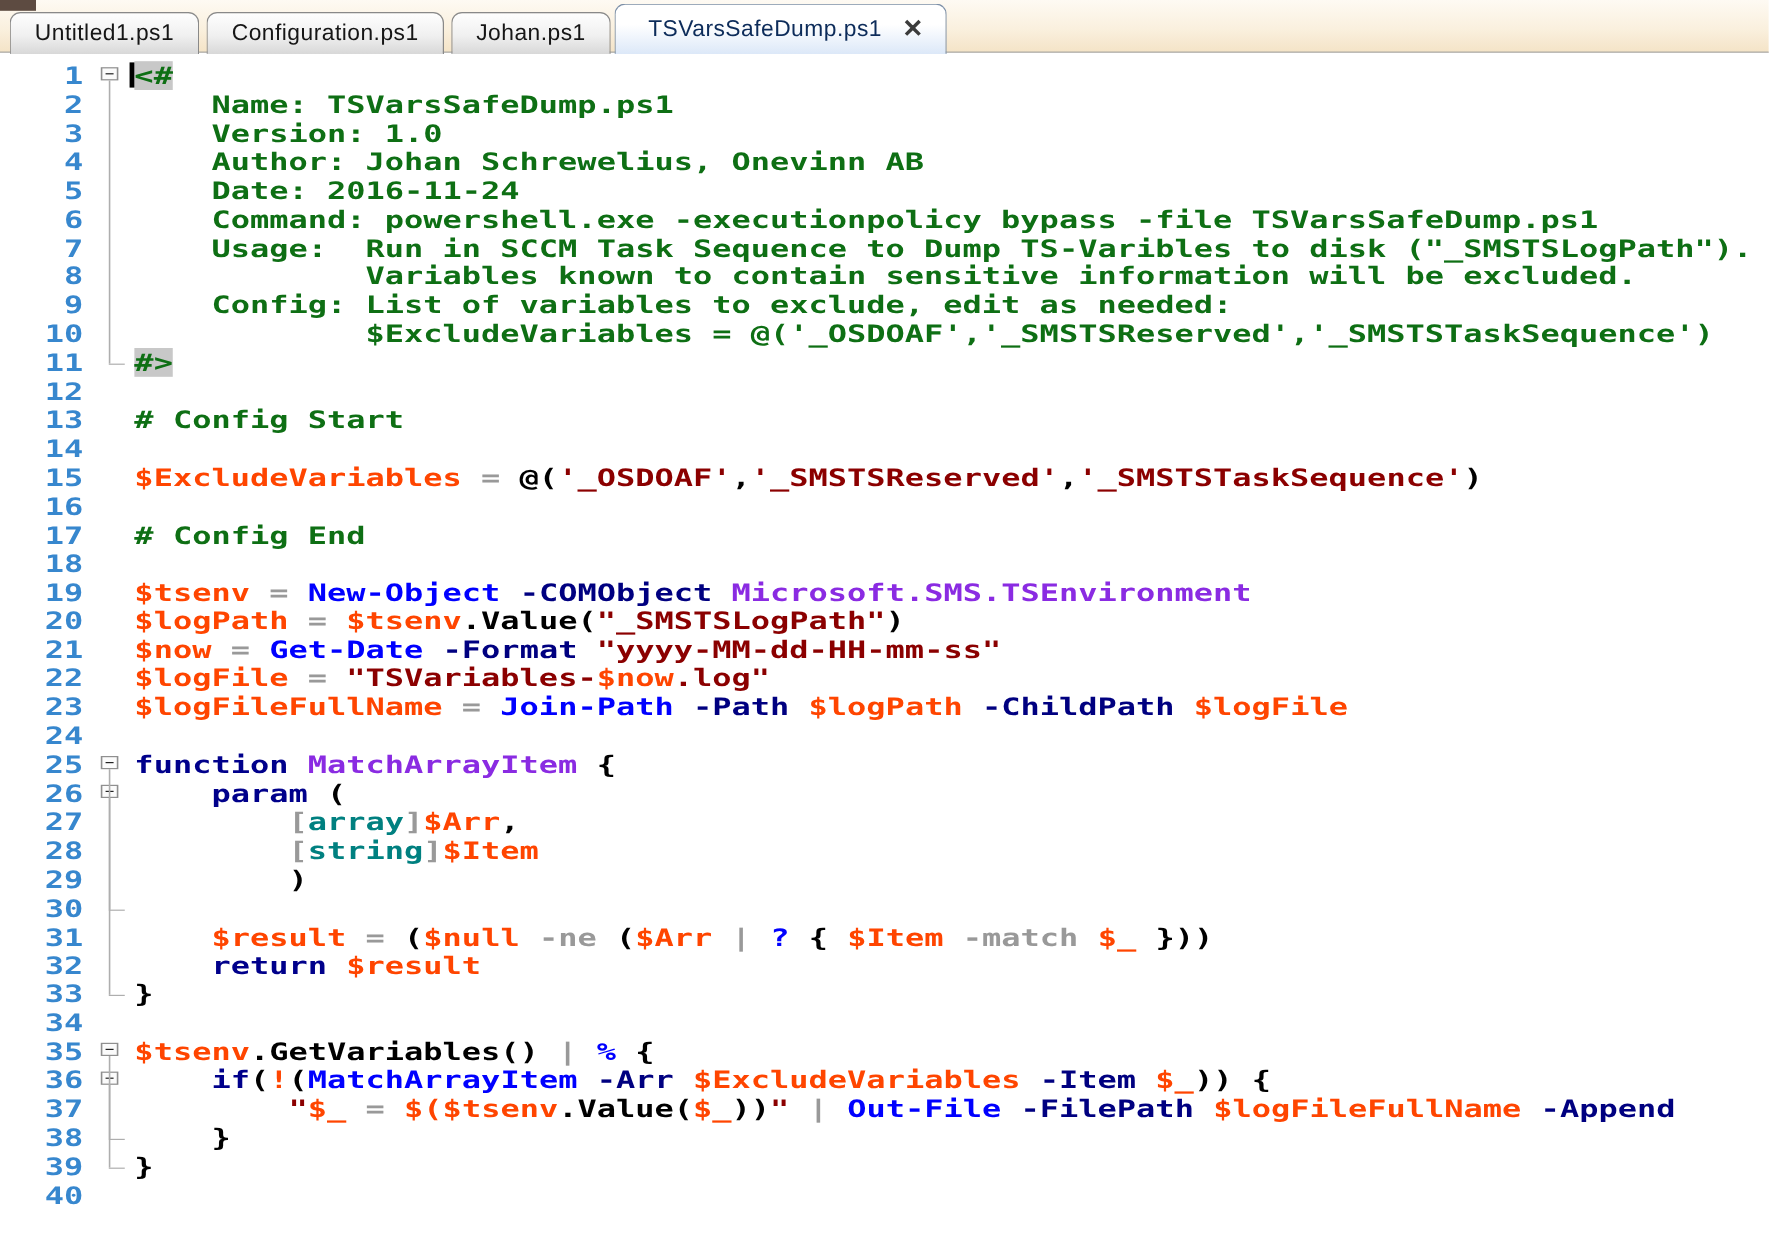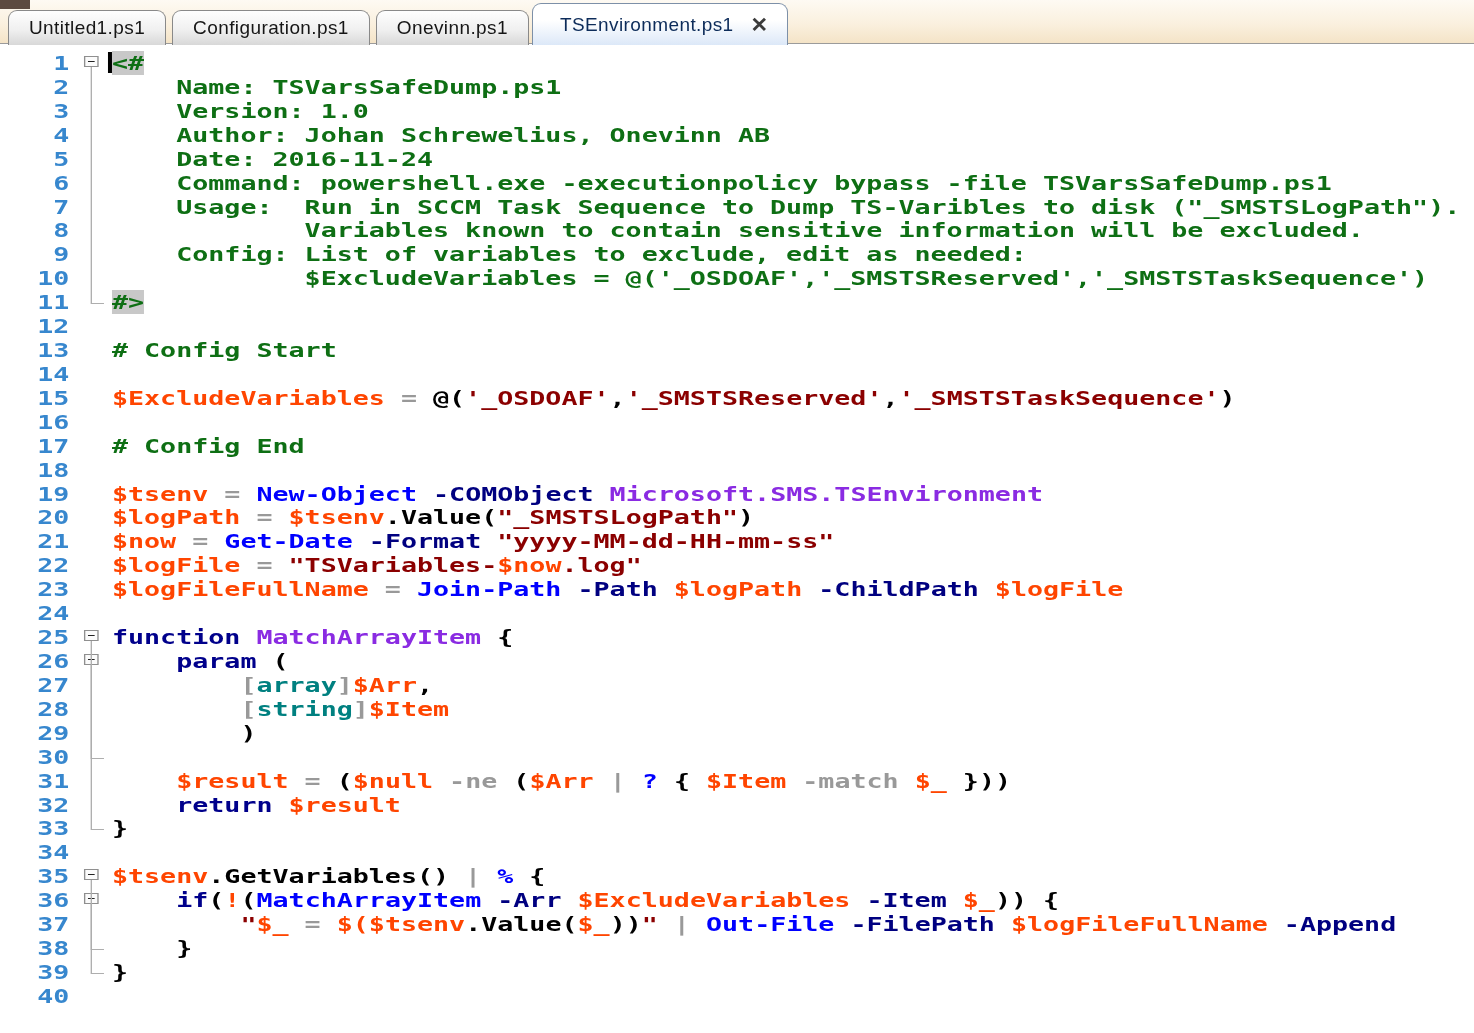--- a/index.html
+++ b/index.html
@@ -56,24 +56,24 @@
   <div id="corner-sliver"></div>
   <div class="bottomline"></div>
   <div id="tabs">
       <div class="tab">
         <span>Untitled1.ps1</span>
       </div>
       <div class="tab">
         <span>Configuration.ps1</span>
       </div>
       <div class="tab">
-        <span>Onevinn.ps1</span>
+        <span>Johan.ps1</span>
       </div>
       <div class="tab active">
-        <span>TSEnvironment.ps1</span>
+        <span>TSVarsSafeDump.ps1</span>
         <span class="close">✕</span>
       </div>
     </div>
 </div>
 
 <div id="editor">
   <div id="code">
       <div class="row" style="top: 7px;">
         <span class="num" style="color: rgb(55, 135, 206);">1</span>
         <span class="foldbox"></span>

